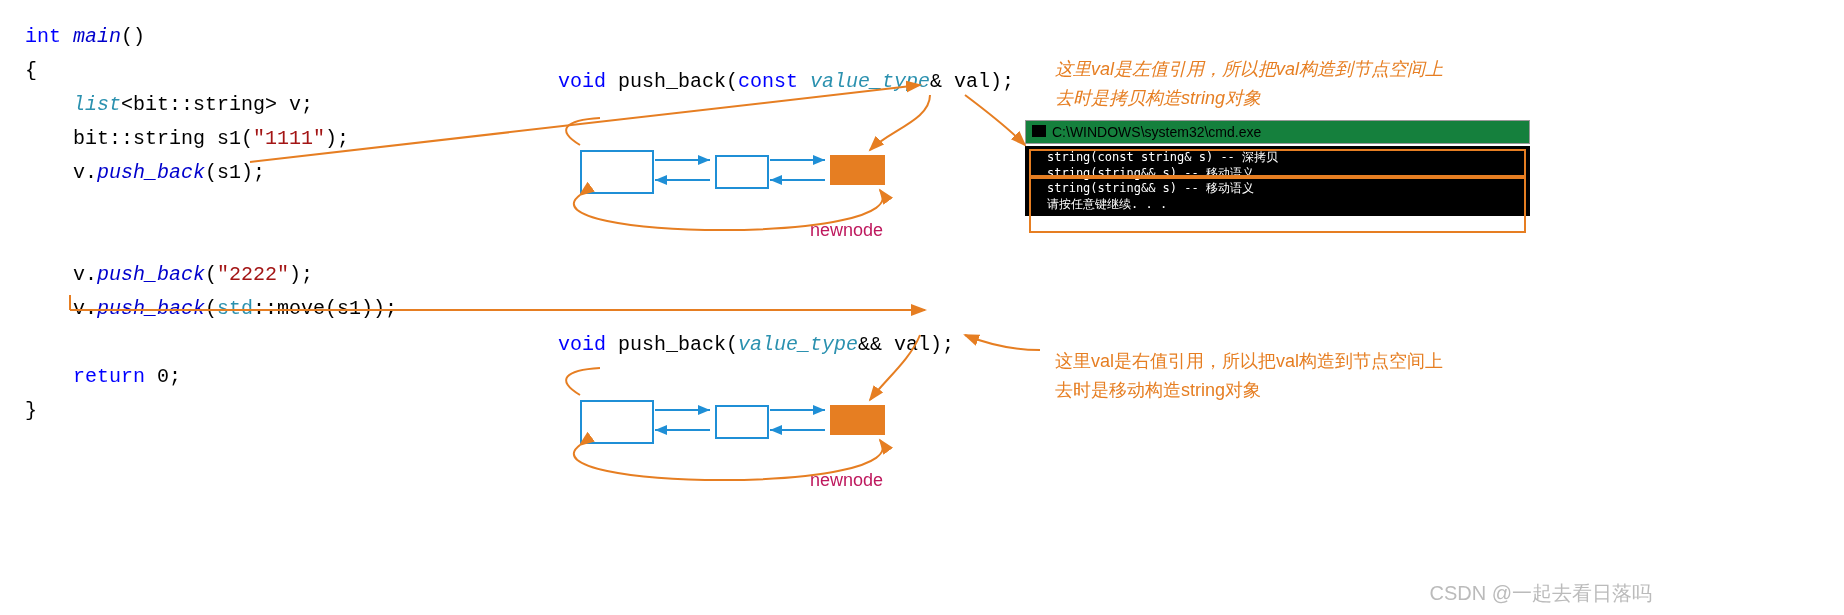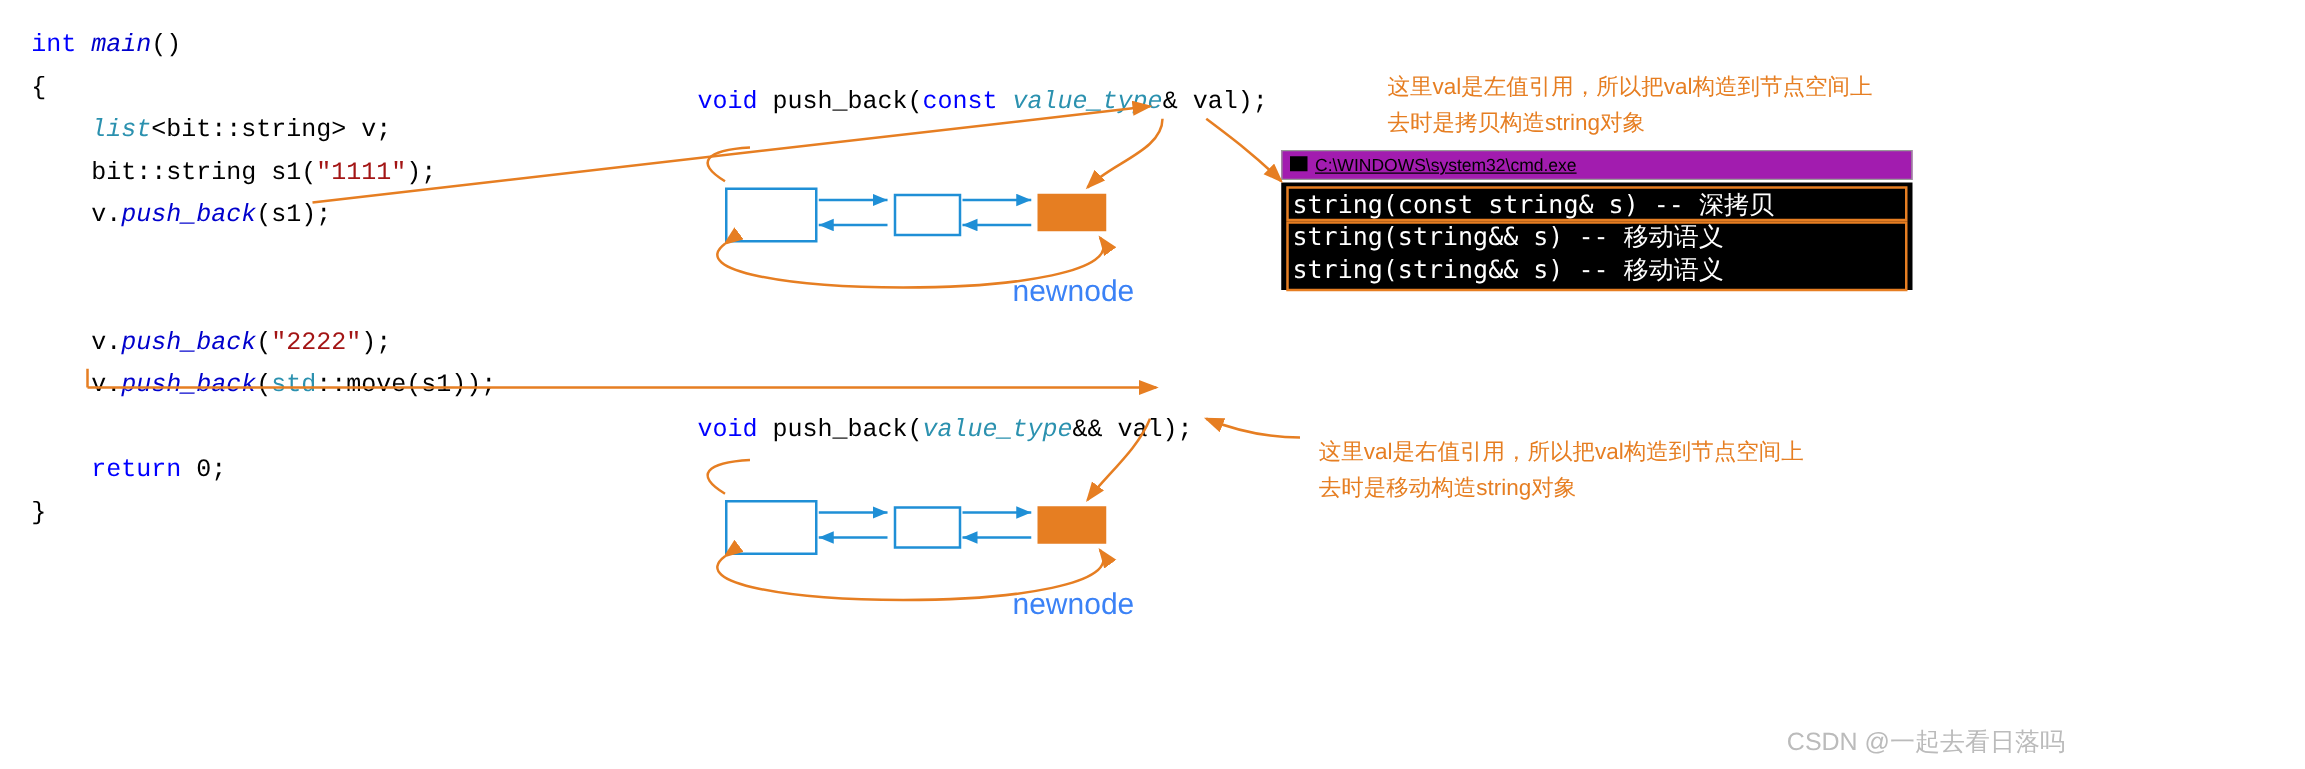--- a/index.html
+++ b/index.html
@@ -4,25 +4,25 @@
 <style>
   html, body { margin: 0; padding: 0; background: #fff; font-family: Consolas, "Courier New", monospace; }
   .canvas { position: relative; width: 1672px; height: 615px; overflow: hidden; }
   .code { position: absolute; font-size: 20px; line-height: 1.7; white-space: pre; }
   .kw  { color: #0000ff; }
   .fn  { color: #0000cc; font-style: italic; }
   .ty  { color: #2b91af; font-style: italic; }
   .str { color: #a31515; }
   .ns  { color: #2b91af; }
   .op  { color: #000; }
-  .console { position: absolute; background: #000; color: #fff; font-size: 20px; line-height: 1.3; padding: 4px 9px; box-sizing: border-box; font-family: "SimSun", Consolas, monospace; }
-  .console-title { position: absolute; background: #a21caf; border: 1px solid #999; color: #000; font-size: 14px; padding: 3px 6px 3px 26px; box-sizing: border-box; font-family: "Segoe UI", sans-serif; text-decoration: underline; }
+  .console { position: absolute; background: #000; color: #fff; font-size: 12px; line-height: 1.3; padding: 4px 22px; box-sizing: border-box; font-family: "SimSun", Consolas, monospace; }
+  .console-title { position: absolute; background: #15803d; border: 1px solid #999; color: #000; font-size: 14px; padding: 3px 6px 3px 26px; box-sizing: border-box; font-family: "Segoe UI", sans-serif; }
   .console-title::before { content: ""; position: absolute; left: 6px; top: 4px; width: 14px; height: 12px; background: #000; }
   .anno { position: absolute; color: #e67e22; font-size: 18px; font-family: "Microsoft YaHei", sans-serif; line-height: 1.6; }
-  .label { position: absolute; color: #3b82f6; font-size: 24px; font-family: "Segoe UI", sans-serif; }
+  .label { position: absolute; color: #be185d; font-size: 18px; font-family: "Segoe UI", sans-serif; }
   .watermark { position: absolute; right: 20px; bottom: 8px; color: #bbb; font-size: 20px; font-family: "Microsoft YaHei", sans-serif; }
   svg.overlay { position: absolute; left: 0; top: 0; width: 1844px; height: 615px; pointer-events: none; }
 </style>
 </head>
 <body>
 
 <div class="canvas">
 
   <div id="maincode" class="code" style="left:25px; top:20px;"><span class="kw">int </span><span class="fn">main</span><span class="op">()</span>
 <span class="op">{</span>
@@ -34,32 +34,33 @@
 <span class="op">    v.</span><span class="fn">push_back</span><span class="op">(</span><span class="str">"2222"</span><span class="op">);</span>
 <span class="op">    v.</span><span class="fn">push_back</span><span class="op">(</span><span class="ns">std</span><span class="op">::move(s1));</span>
 <span class="op"></span>
 <span class="op">    </span><span class="kw">return</span><span class="op"> 0;</span>
 <span class="op">}</span></div>
 
   <div id="sig1" class="code" style="left:558px; top:65px;"><span class="kw">void</span><span class="op"> push_back(</span><span class="kw">const</span><span class="op"> </span><span class="ty">value_type</span><span class="op">&amp; val);</span></div>
 
   <div id="sig2" class="code" style="left:558px; top:328px;"><span class="kw">void</span><span class="op"> push_back(</span><span class="ty">value_type</span><span class="op">&amp;&amp; val);</span></div>
 
-  <div class="anno" style="left:1110px; top:55px; white-space:pre;">这里val是左值引用，所以把val构造到节点空间上
+  <div class="anno" style="left:1055px; top:55px; white-space:pre;font-style:italic;">这里val是左值引用，所以把val构造到节点空间上
 去时是拷贝构造string对象</div>
 
   <div class="anno" style="left:1055px; top:347px; white-space:pre;">这里val是右值引用，所以把val构造到节点空间上
 去时是移动构造string对象</div>
 
   <div class="console-title" style="left:1025px; top:120px; width:505px;">C:\WINDOWS\system32\cmd.exe</div>
 
   <div id="console" class="console" style="left:1025px; top:146px; width:505px;">
       <div>string(const string&amp; s) -- 深拷贝</div>
       <div>string(string&amp;&amp; s) -- 移动语义</div>
       <div>string(string&amp;&amp; s) -- 移动语义</div>
+      <div>请按任意键继续. . .</div>
     </div>
 
   <div>
     <div style="position:absolute; left:580px; top:150px; width:70px; height:40px; border:2px solid #1f8fd6;"></div>
     <div style="position:absolute; left:715px; top:155px; width:50px; height:30px; border:2px solid #1f8fd6;"></div>
     <div style="position:absolute; left:830px; top:155px; width:55px; height:30px; background:#e67e22;"></div>
     <div class="label" style="left:810px; top:220px;">newnode</div>
   </div>
 
   <div>

